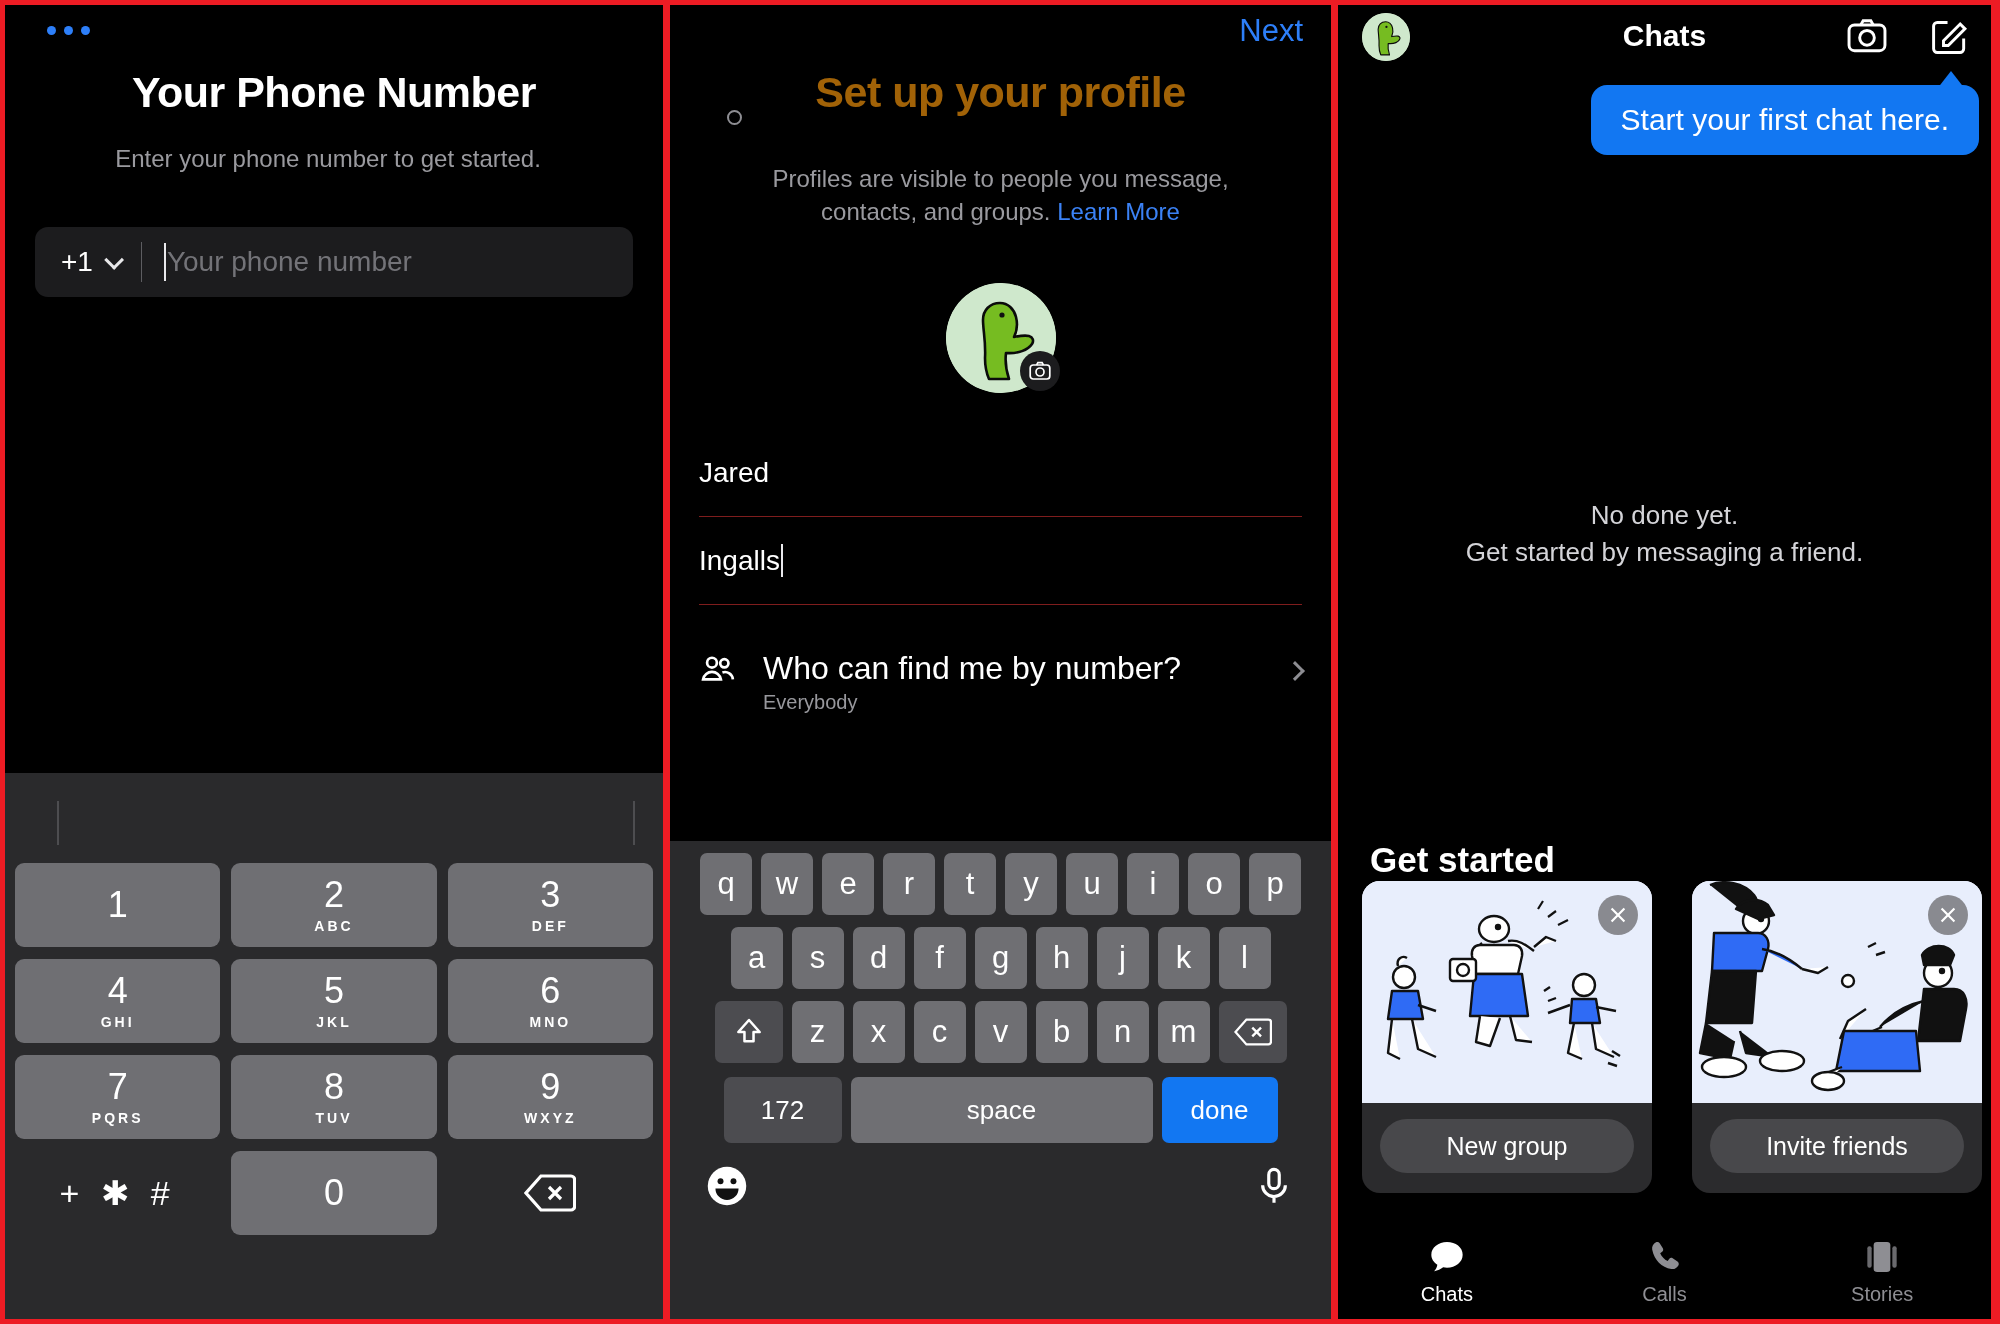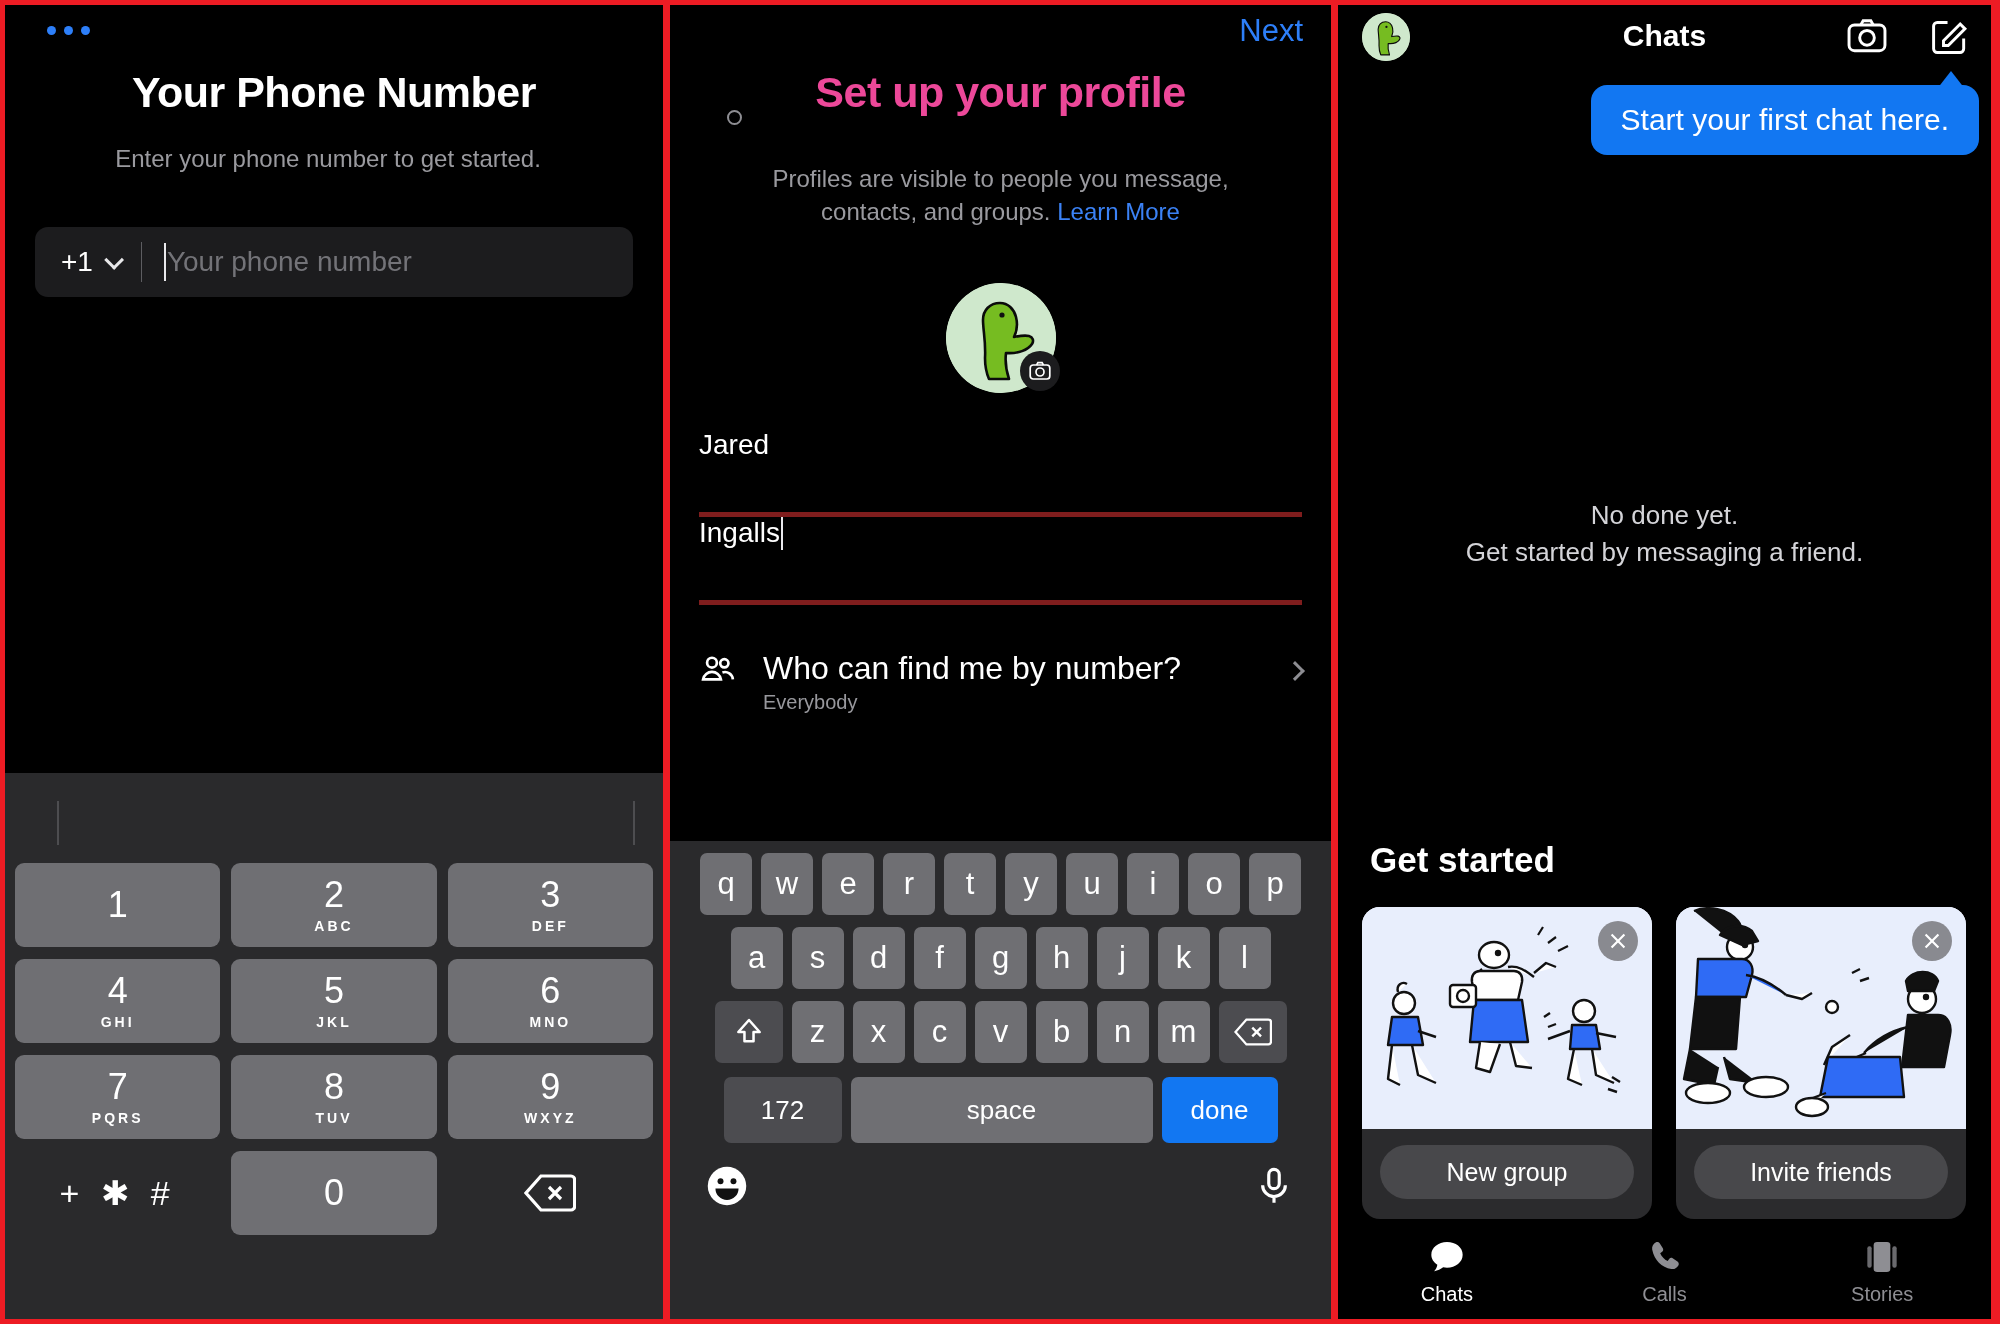--- a/index.html
+++ b/index.html
@@ -79,37 +79,37 @@
   .next-btn {
     position: absolute; right: 28px; top: 8px;
     color: #2d7ff9; font-size: 31px; font-weight: 500;
   }
   .back-dot {
     position: absolute; left: 57px; top: 105px;
     width: 15px; height: 15px; border: 2px solid #8e8e93; border-radius: 50%;
   }
   .p2-title {
     position: absolute; top: 63px; left: 0; right: 0; text-align: center;
-    color: #ec4899; font-size: 43px; font-weight: bold; letter-spacing: -0.5px;
+    color: #a16207; font-size: 43px; font-weight: bold; letter-spacing: -0.5px;
   }
   .p2-sub {
     position: absolute; top: 158px; left: 72px; right: 72px; text-align: center;
     color: #9a9a9f; font-size: 24px; line-height: 1.37;
   }
   .p2-sub a { color: #3b82f6; text-decoration: none; }
   .avatar-wrap { position: absolute; top: 278px; left: 50%; transform: translateX(-50%); width: 110px; height: 110px; }
   .avatar-circle { width: 110px; height: 110px; border-radius: 50%; background: #cfe8cc; overflow: hidden; position: relative; }
   .cam-badge {
     position: absolute; right: -4px; bottom: 2px; width: 40px; height: 40px; border-radius: 50%;
     background: #1c1c1e; display: flex; align-items: center; justify-content: center;
   }
   .cam-badge svg { width: 24px; height: 24px; }
   .name-row {
     position: absolute; left: 29px; right: 29px; height: 88px;
-    border-bottom: 5px solid #7f1d1d; display: flex; 
+    border-bottom: 1px solid #7f1d1d; display: flex; align-items: center;
   }
   .name-row span { color: #fff; font-size: 28px; }
   .nr1 { top: 424px; }
   .nr2 { top: 512px; }
   .txt-caret { width: 2px; height: 33px; background: #e9e9ec; margin-left: 1px; }
   .find-row {
     position: absolute; left: 29px; right: 29px; top: 618px; height: 96px;
     display: flex; align-items: center; gap: 26px;
   }
   .find-icon svg { width: 38px; height: 38px; }
@@ -152,21 +152,21 @@
   .tt-arrow {
     position: absolute; right: 26px; top: 66px; width: 0; height: 0;
     border-left: 14px solid transparent; border-right: 14px solid transparent;
     border-bottom: 18px solid #1277f2;
   }
   .empty-msg {
     position: absolute; top: 492px; left: 0; right: 0; text-align: center;
     color: #cacaces; color: #d4d4d8; font-size: 26px; line-height: 1.42;
   }
   .gs-title { position: absolute; left: 32px; top: 835px; color: #fff; font-size: 35px; font-weight: bold; }
-  .cards { position: absolute; left: 24px; top: 902px; display: flex; gap: 24px; }
+  .cards { position: absolute; left: 24px; top: 876px; display: flex; gap: 40px; }
   .card { width: 290px; height: 312px; background: #2b2b2d; border-radius: 18px; overflow: hidden; position: relative; flex: 0 0 auto; }
   .card-img { height: 222px; background: #e8eefc; position: relative; overflow: hidden; }
   .card-x {
     position: absolute; right: 14px; top: 14px; width: 40px; height: 40px; border-radius: 50%;
     background: rgba(120,120,125,.85); display: flex; align-items: center; justify-content: center;
   }
   .card-x svg { width: 22px; height: 22px; }
   .card-btn {
     position: absolute; left: 18px; right: 18px; bottom: 20px; height: 54px;
     background: #48484b; border-radius: 27px; color: #fff; font-size: 25px;

